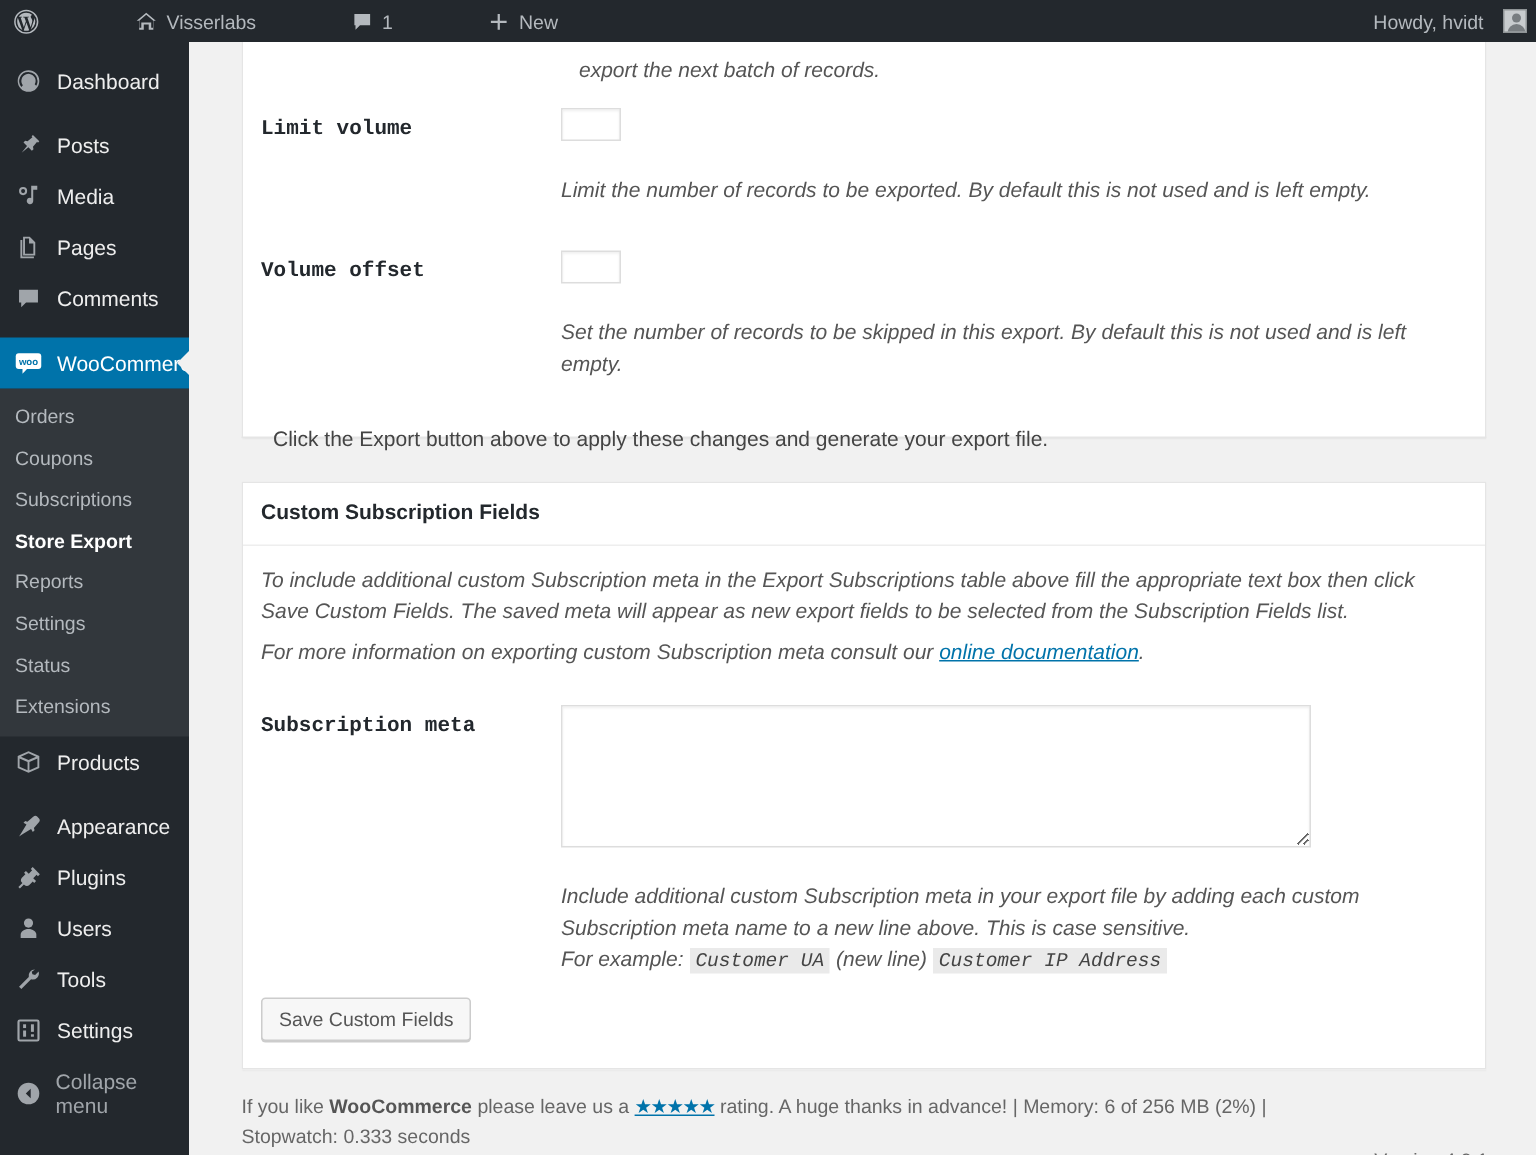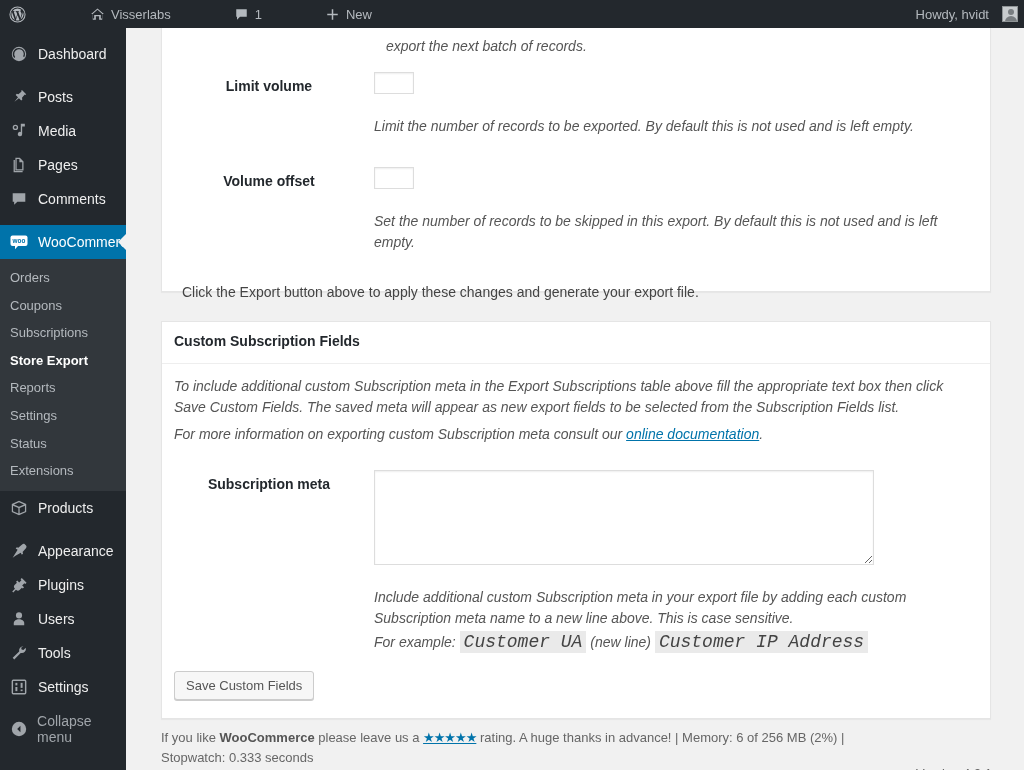--- a/index.html
+++ b/index.html
@@ -134,26 +134,27 @@
   .panel-title {
     font-size: 14px; font-weight: bold; color: #23282d;
     padding: 10px 12px 11px 12px;
     border-bottom: 1px solid #eee;
     line-height: 1.4;
     margin: 0;
   }
 
   .form-table { width: 100%; border-collapse: collapse; }
   .form-table th {
-    text-align: center;
+    text-align: left;
     vertical-align: top;
     width: 212px;
     padding: 20px 10px 20px 12px;
     font-size: 14px; font-weight: bold; color: #23282d;
     line-height: 1.3;
+    font-family: Liberation Mono, monospace;
   }
   .form-table td {
     vertical-align: top;
     padding: 15px 10px 15px 0;
     font-size: 14px; color: #444;
     line-height: 1.5;
   }
 
   .desc {
     font-style: italic;
@@ -208,21 +209,21 @@
     color: #32373c;
     resize: vertical;
     display: block;
     border-radius: 0;
   }
 
   code.inline {
     background: #eaeaea;
     font-family: "Liberation Mono", monospace;
     font-style: italic;
-    font-size: 18px;
+    font-size: 13px;
     padding: 1px 4px;
     color: #444;
     border-radius: 0;
   }
 
   .submit-row {
     padding: 0 12px 18px 12px;
   }
   button.secondary {
     font-family: "Liberation Sans", sans-serif;

